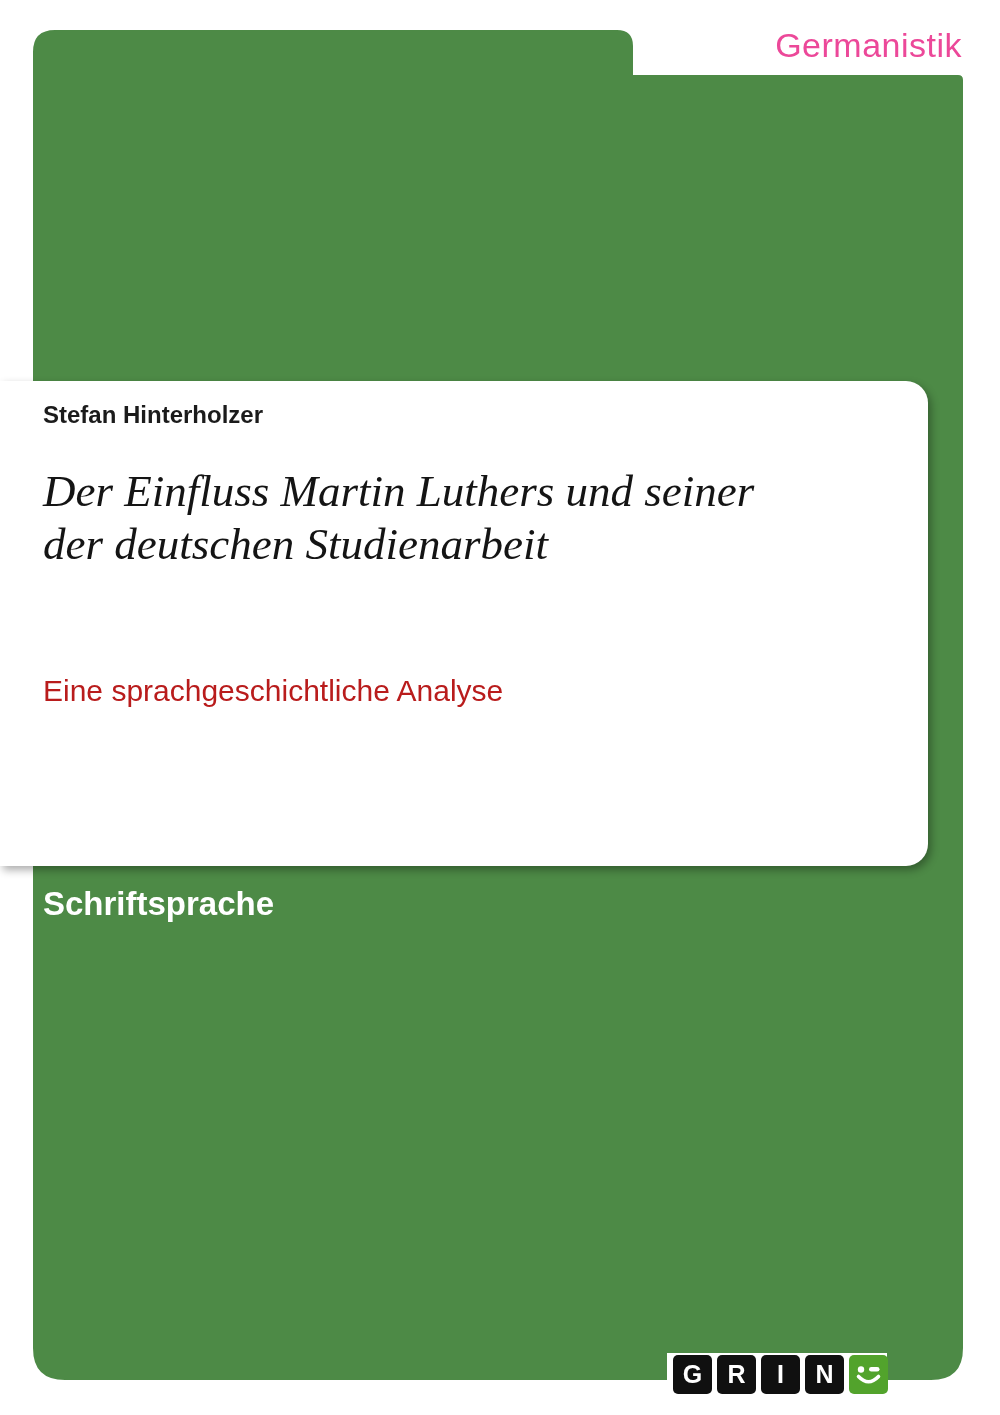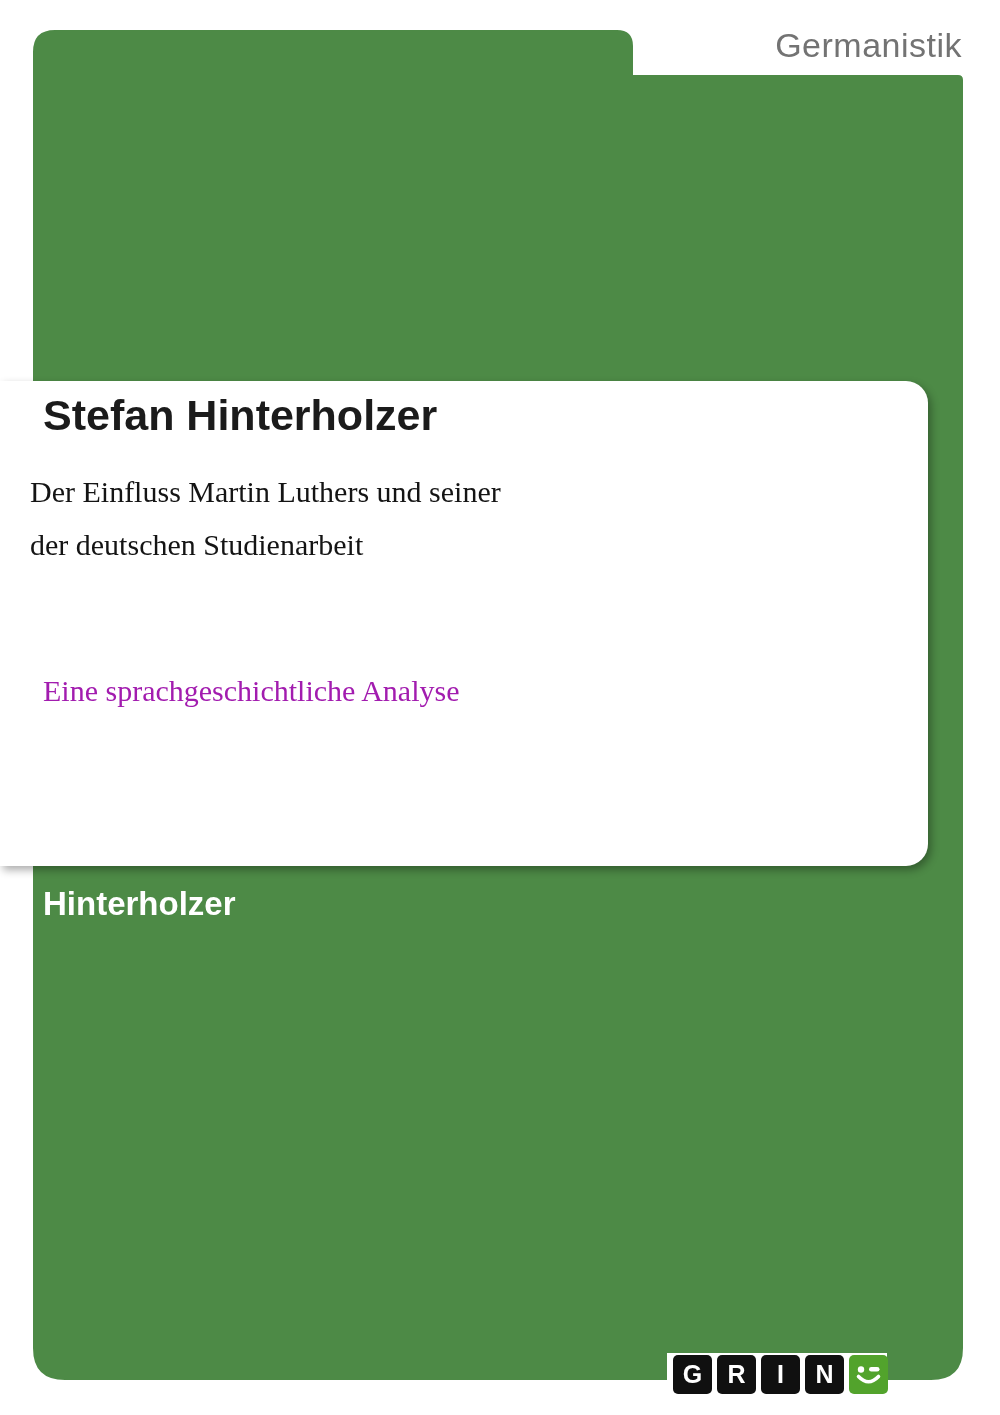--- a/index.html
+++ b/index.html
@@ -8,51 +8,52 @@
     width:1000px;height:1415px;
     background:#ffffff;
     overflow:hidden;
     font-family:"Liberation Sans", sans-serif;
   }
   .panel-svg{position:absolute;left:0;top:0;width:1000px;height:1415px;}
   .category{
     position:absolute;
     top:27px;right:38px;
     font-size:34px;line-height:36px;
-    color:#737373;
+    color:#ec4899;
     letter-spacing:0.5px;
   }
   .white-box{
     position:absolute;
     left:0;top:381px;
     width:928px;height:485px;
     background:#ffffff;
     border-radius:0 22px 22px 0;
     box-shadow:3px 4px 9px rgba(0,0,0,0.33);
   }
   .author{
     position:absolute;
     left:43px;top:14px;
-    font-size:43px;line-height:40px;
+    font-size:24px;line-height:40px;
     font-weight:bold;
     color:#1b1b1b;
   }
   .title{
     position:absolute;
-    left:30px;top:84px;
+    left:43px;top:84px;
     font-family:"Liberation Serif", serif;
-    font-size:30px;line-height:53px;
+    font-size:45px;line-height:53px;
     color:#141414;
+    font-style:italic;
   }
   .subtitle{
     position:absolute;
     left:43px;top:292px;
-    font-family:Liberation Serif, serif;
+    font-family:Liberation Sans, sans-serif;
     font-size:30px;line-height:36px;
-    color:#a21caf;
+    color:#b91c1c;
   }
   .doctype{
     position:absolute;
     left:43px;top:884px;
     font-size:33px;line-height:40px;
     font-weight:bold;
     color:#ffffff;
   }
   .logo{
     position:absolute;
@@ -103,21 +104,21 @@
     <div class="author">Stefan Hinterholzer</div>
 
     <div class="title">
       <div>Der Einfluss Martin Luthers und seiner</div>
       <div>der deutschen Studienarbeit</div>
     </div>
 
     <div class="subtitle">Eine sprachgeschichtliche Analyse</div>
   </div>
 
-  <div class="doctype">Hinterholzer</div>
+  <div class="doctype">Schriftsprache</div>
 
   <div class="logo">
     <div class="tile">G</div>
     <div class="tile">R</div>
     <div class="tile">I</div>
     <div class="tile">N</div>
     <div class="tile smiley">
       <svg width="39" height="39" viewBox="0 0 39 39">
         <circle cx="12" cy="14.5" r="3.2" fill="#ffffff"></circle>
         <rect x="20" y="12" width="10.5" height="4.6" rx="2.3" fill="#ffffff"></rect>

